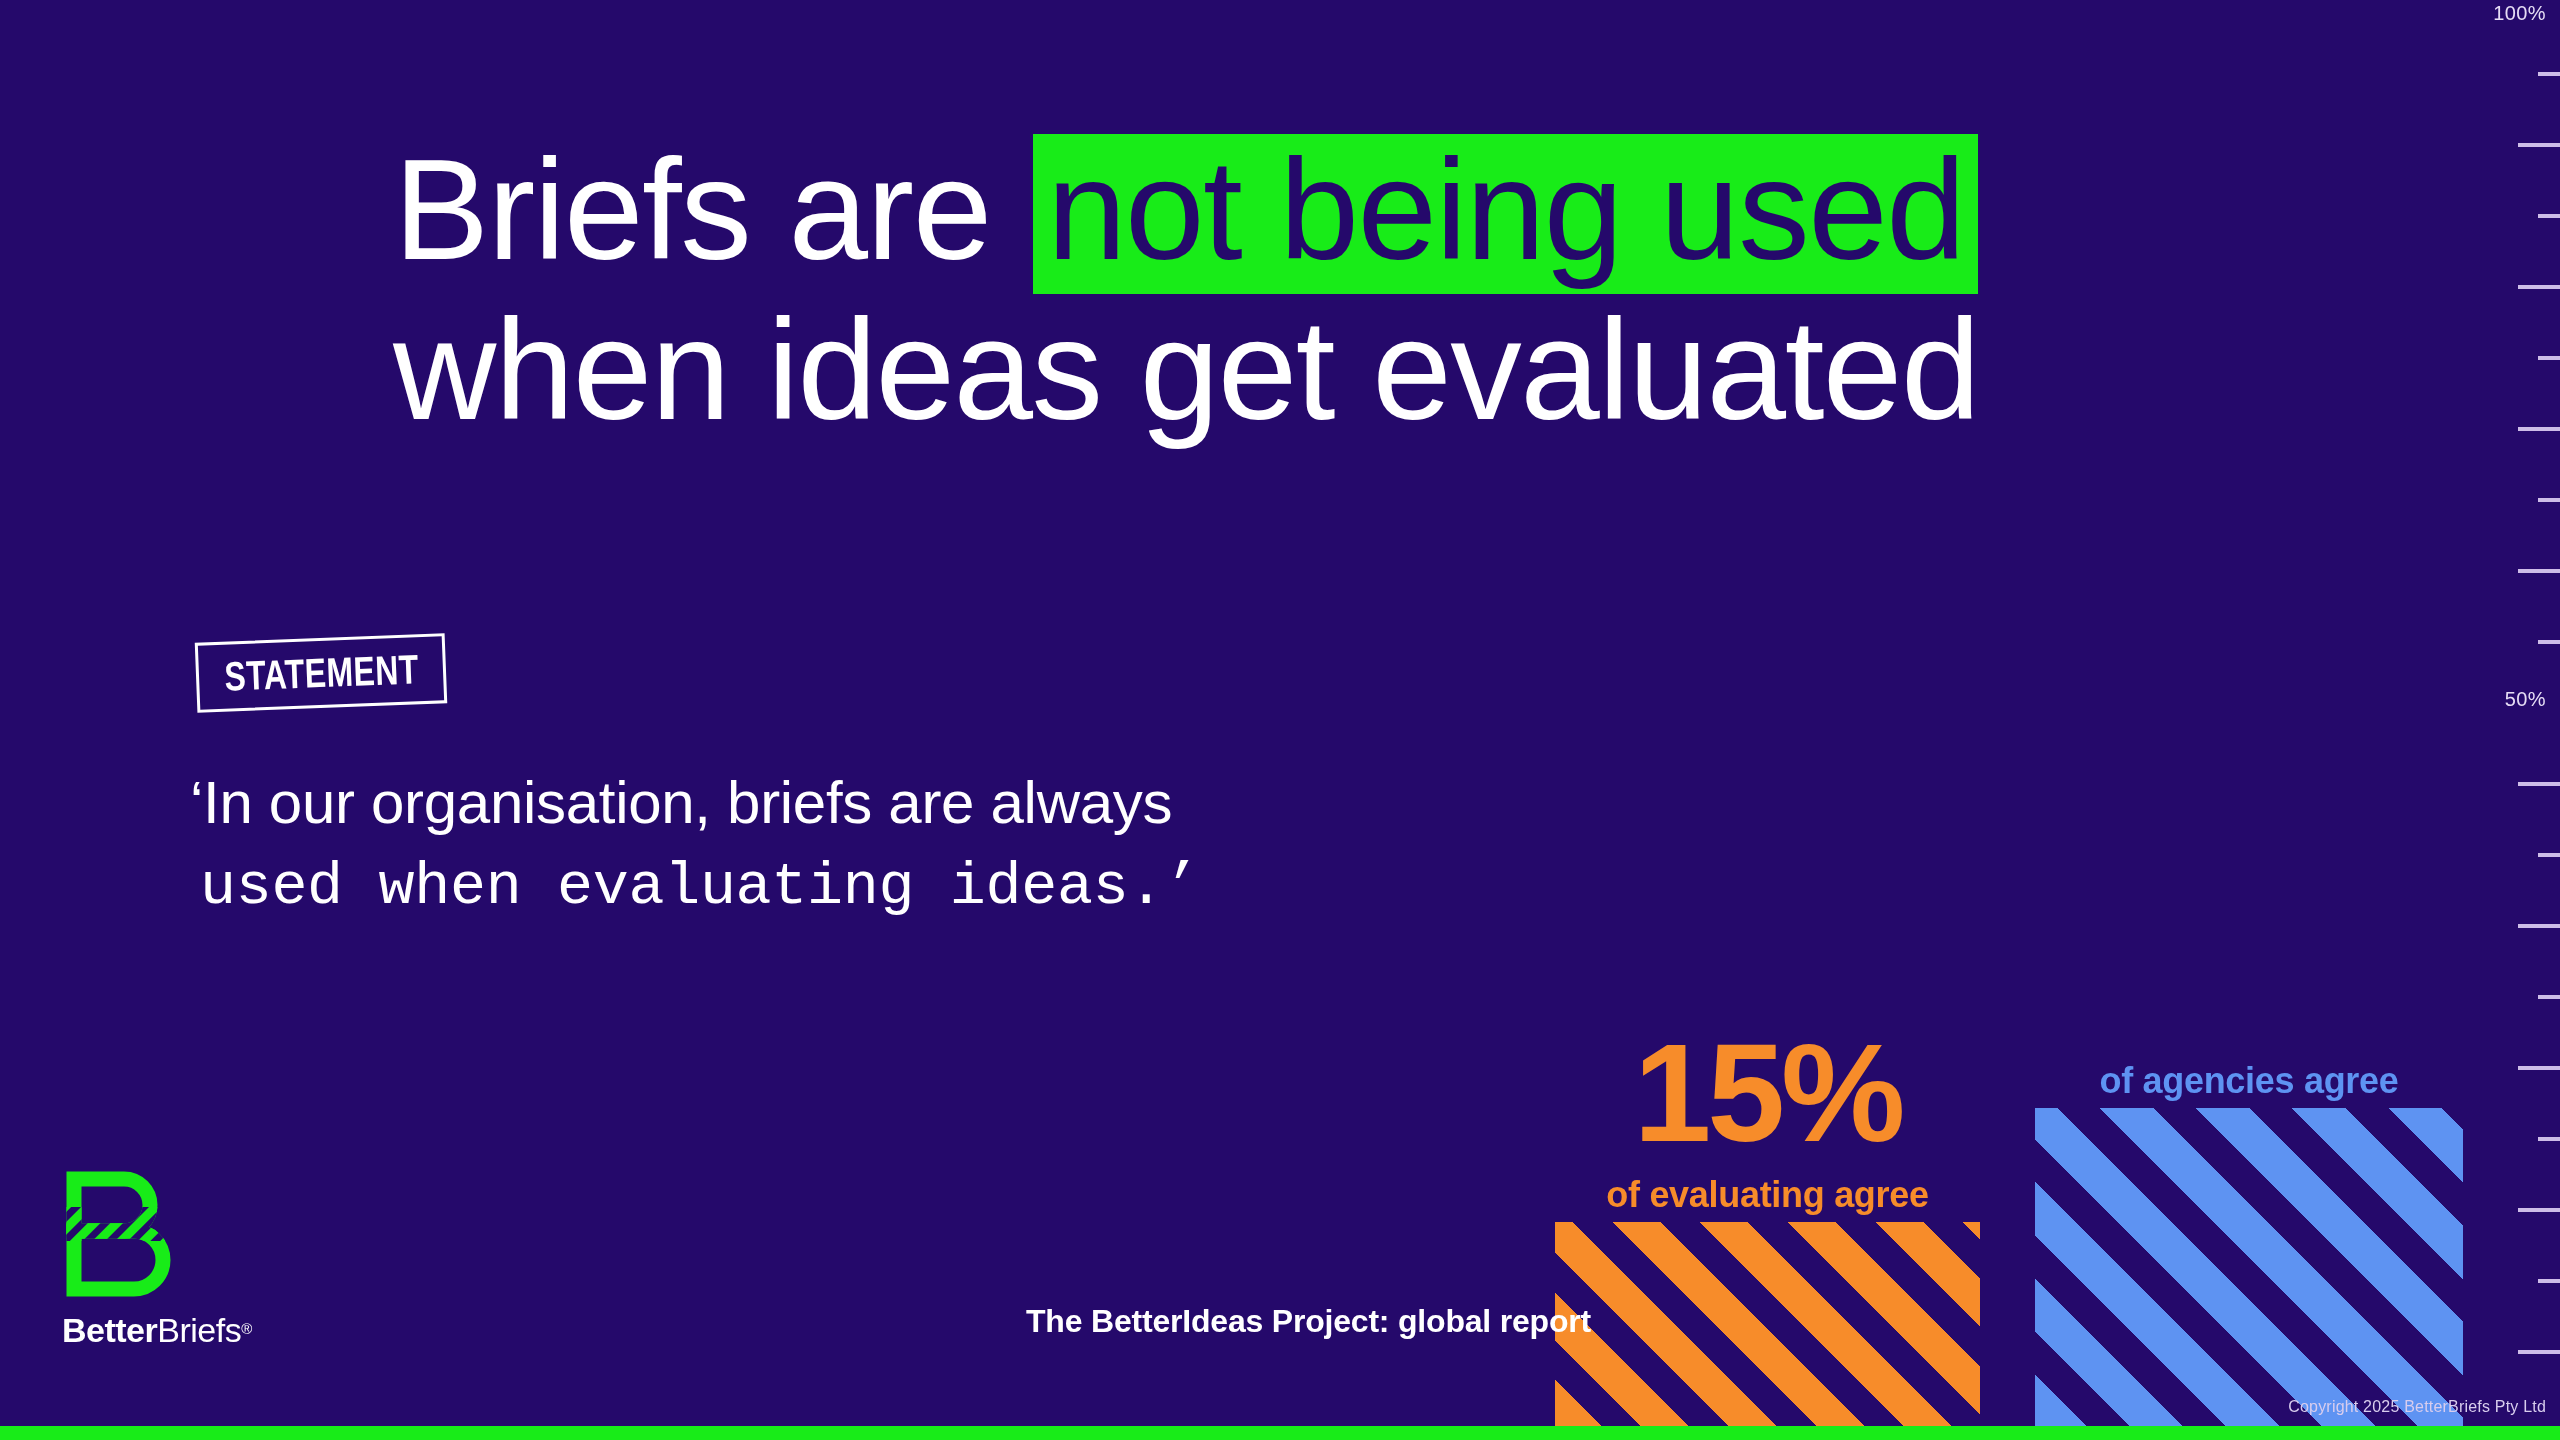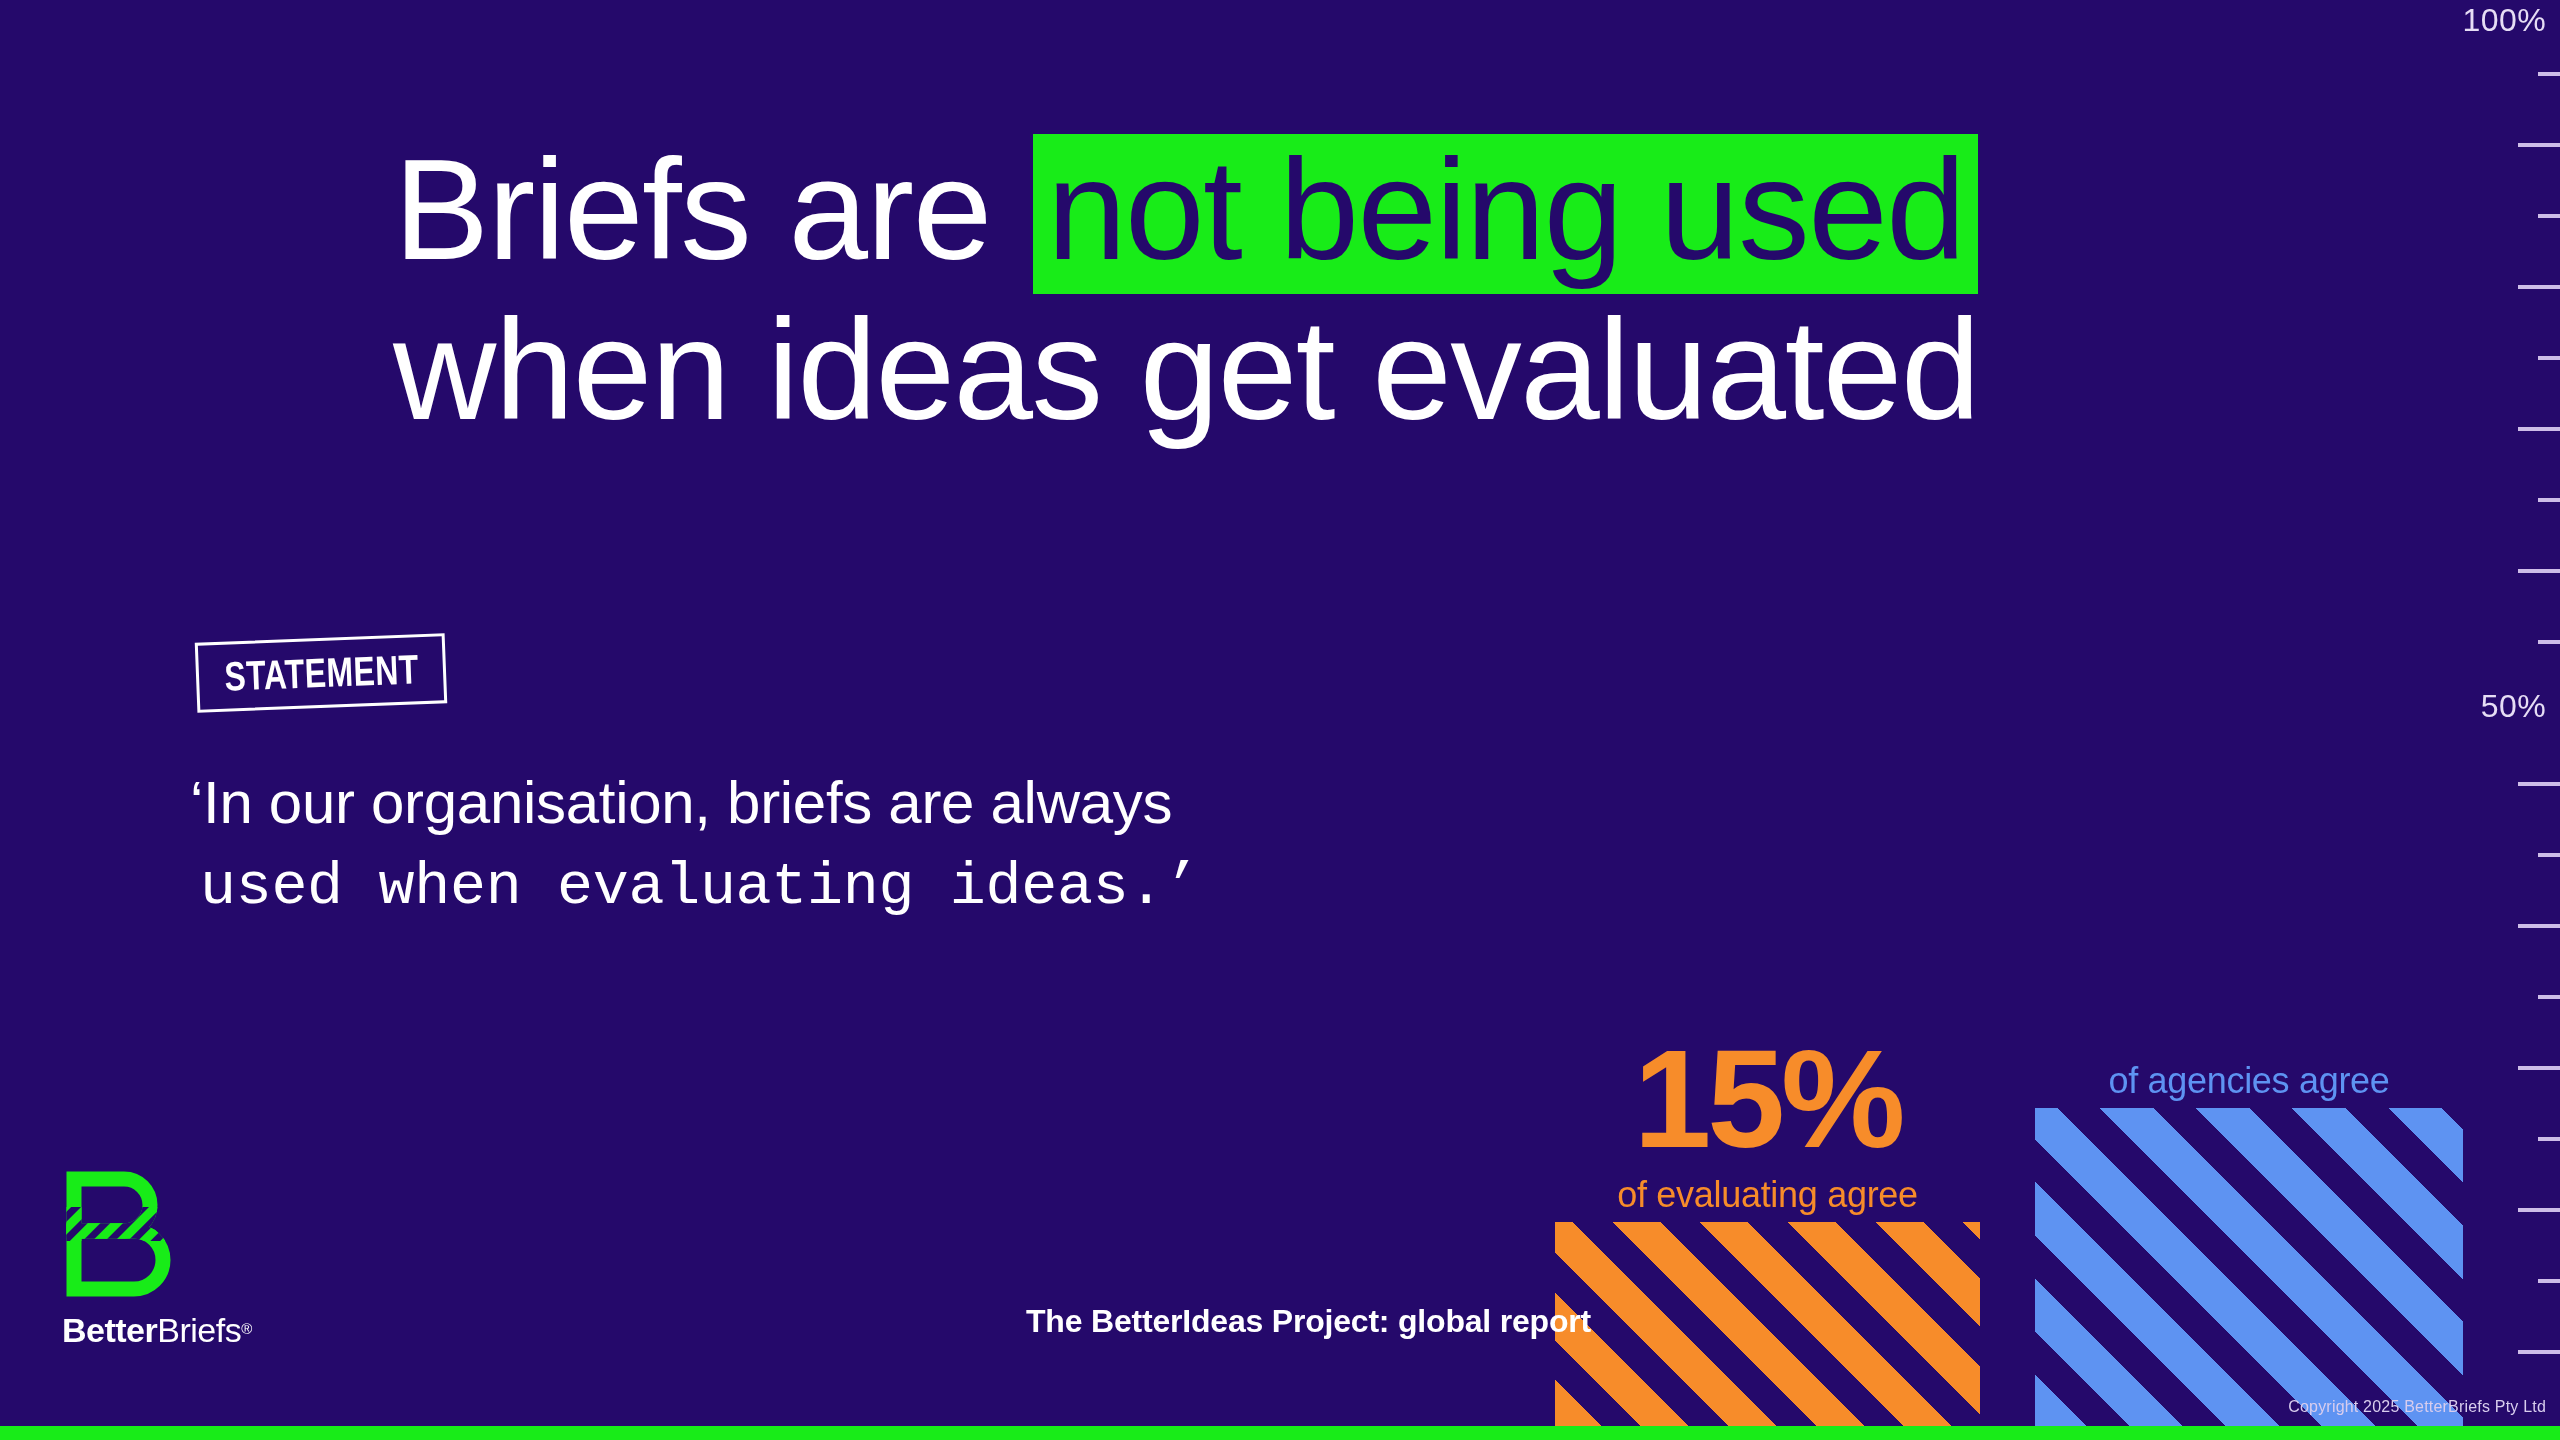--- a/index.html
+++ b/index.html
@@ -59,21 +59,21 @@
     color:#ffffff;
     font-size:60px;line-height:1.42;
     font-weight:400;letter-spacing:-0.3px;
   }
   .quote .l2{padding-left:10px;font-family:Liberation Mono, monospace;}
 
   
   .axis{position:absolute;right:0;top:0;width:80px;height:1428px;}
   .axis-label{
     position:absolute;right:14px;
-    color:#e6ddf5;font-size:32px;font-weight:500;letter-spacing:0.4px;
+    color:#e6ddf5;font-size:20px;font-weight:500;letter-spacing:0.4px;
     white-space:nowrap;
   }
   .axis-tick{position:absolute;right:0;height:4px;background:#cdbde8;}
   .tick-long{width:42px;}
   .tick-short{width:22px;}
 
   
   .bar{position:absolute;bottom:12px;}
   .bar-orange{
     left:1555px;width:425px;height:206px;
@@ -82,21 +82,21 @@
       #25096b 34px,#25096b 62px);
   }
   .bar-blue{
     left:2035px;width:428px;height:320px;
     background:repeating-linear-gradient(45deg,
       #5e93f2 0px,#5e93f2 38px,
       #25096b 38px,#25096b 68px);
   }
   .stat{position:absolute;text-align:center;}
   .stat-num{font-size:140px;font-weight:700;line-height:0.96;letter-spacing:-4px;}
-  .stat-sub{font-size:36px;font-weight:400;letter-spacing:-0.3px;margin-top:8px;}
+  .stat-sub{font-size:36px;font-weight:700;letter-spacing:-0.3px;margin-top:14px;}
   .stat-orange{left:1555px;width:425px;bottom:224px;color:#f78c2a;}
   .stat-blue{left:2035px;width:428px;bottom:338px;color:#5e93f2;}
 
   
   .logo{position:absolute;left:62px;bottom:90px;width:220px;}
   .logo-mark{width:112px;height:128px;display:block;}
   .logo-text{
     margin-top:12px;color:#ffffff;
     font-size:34px;letter-spacing:-0.5px;white-space:nowrap;
   }

